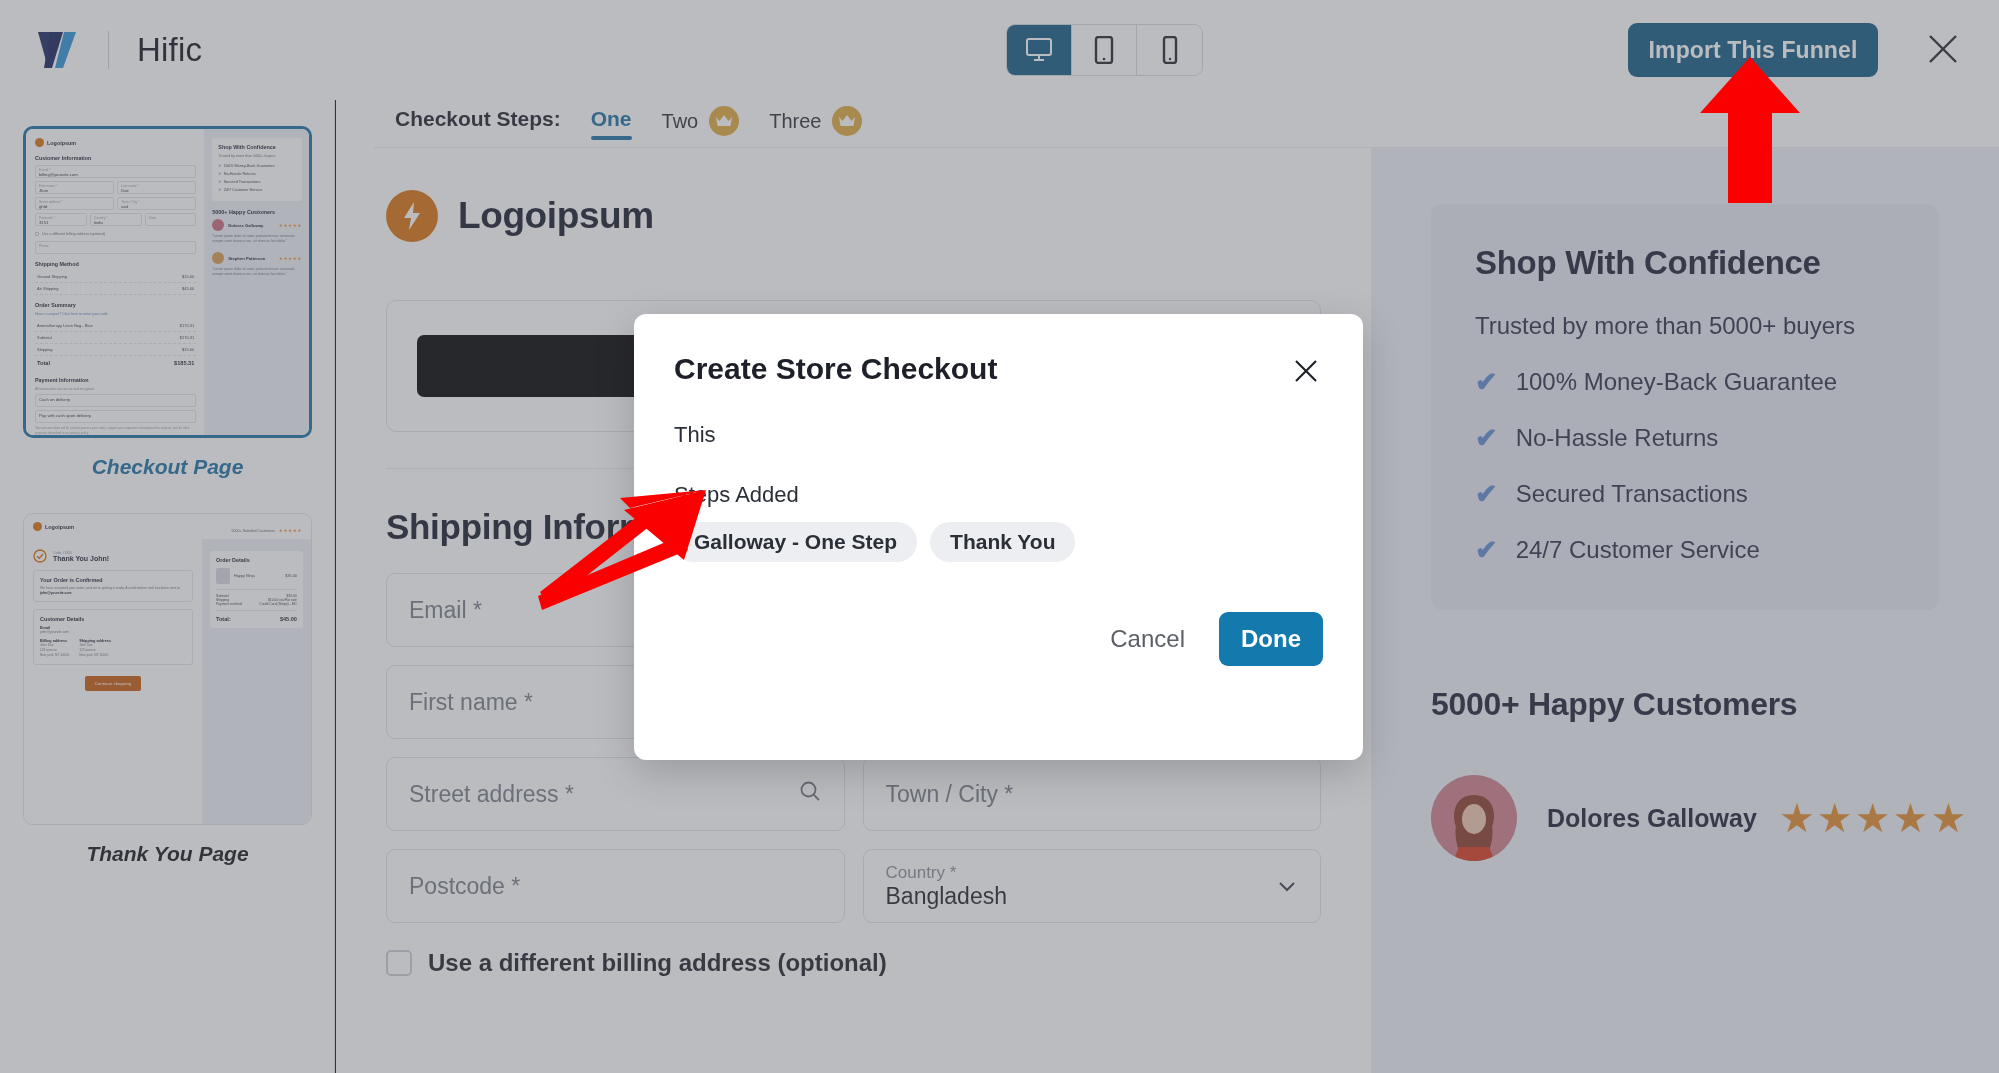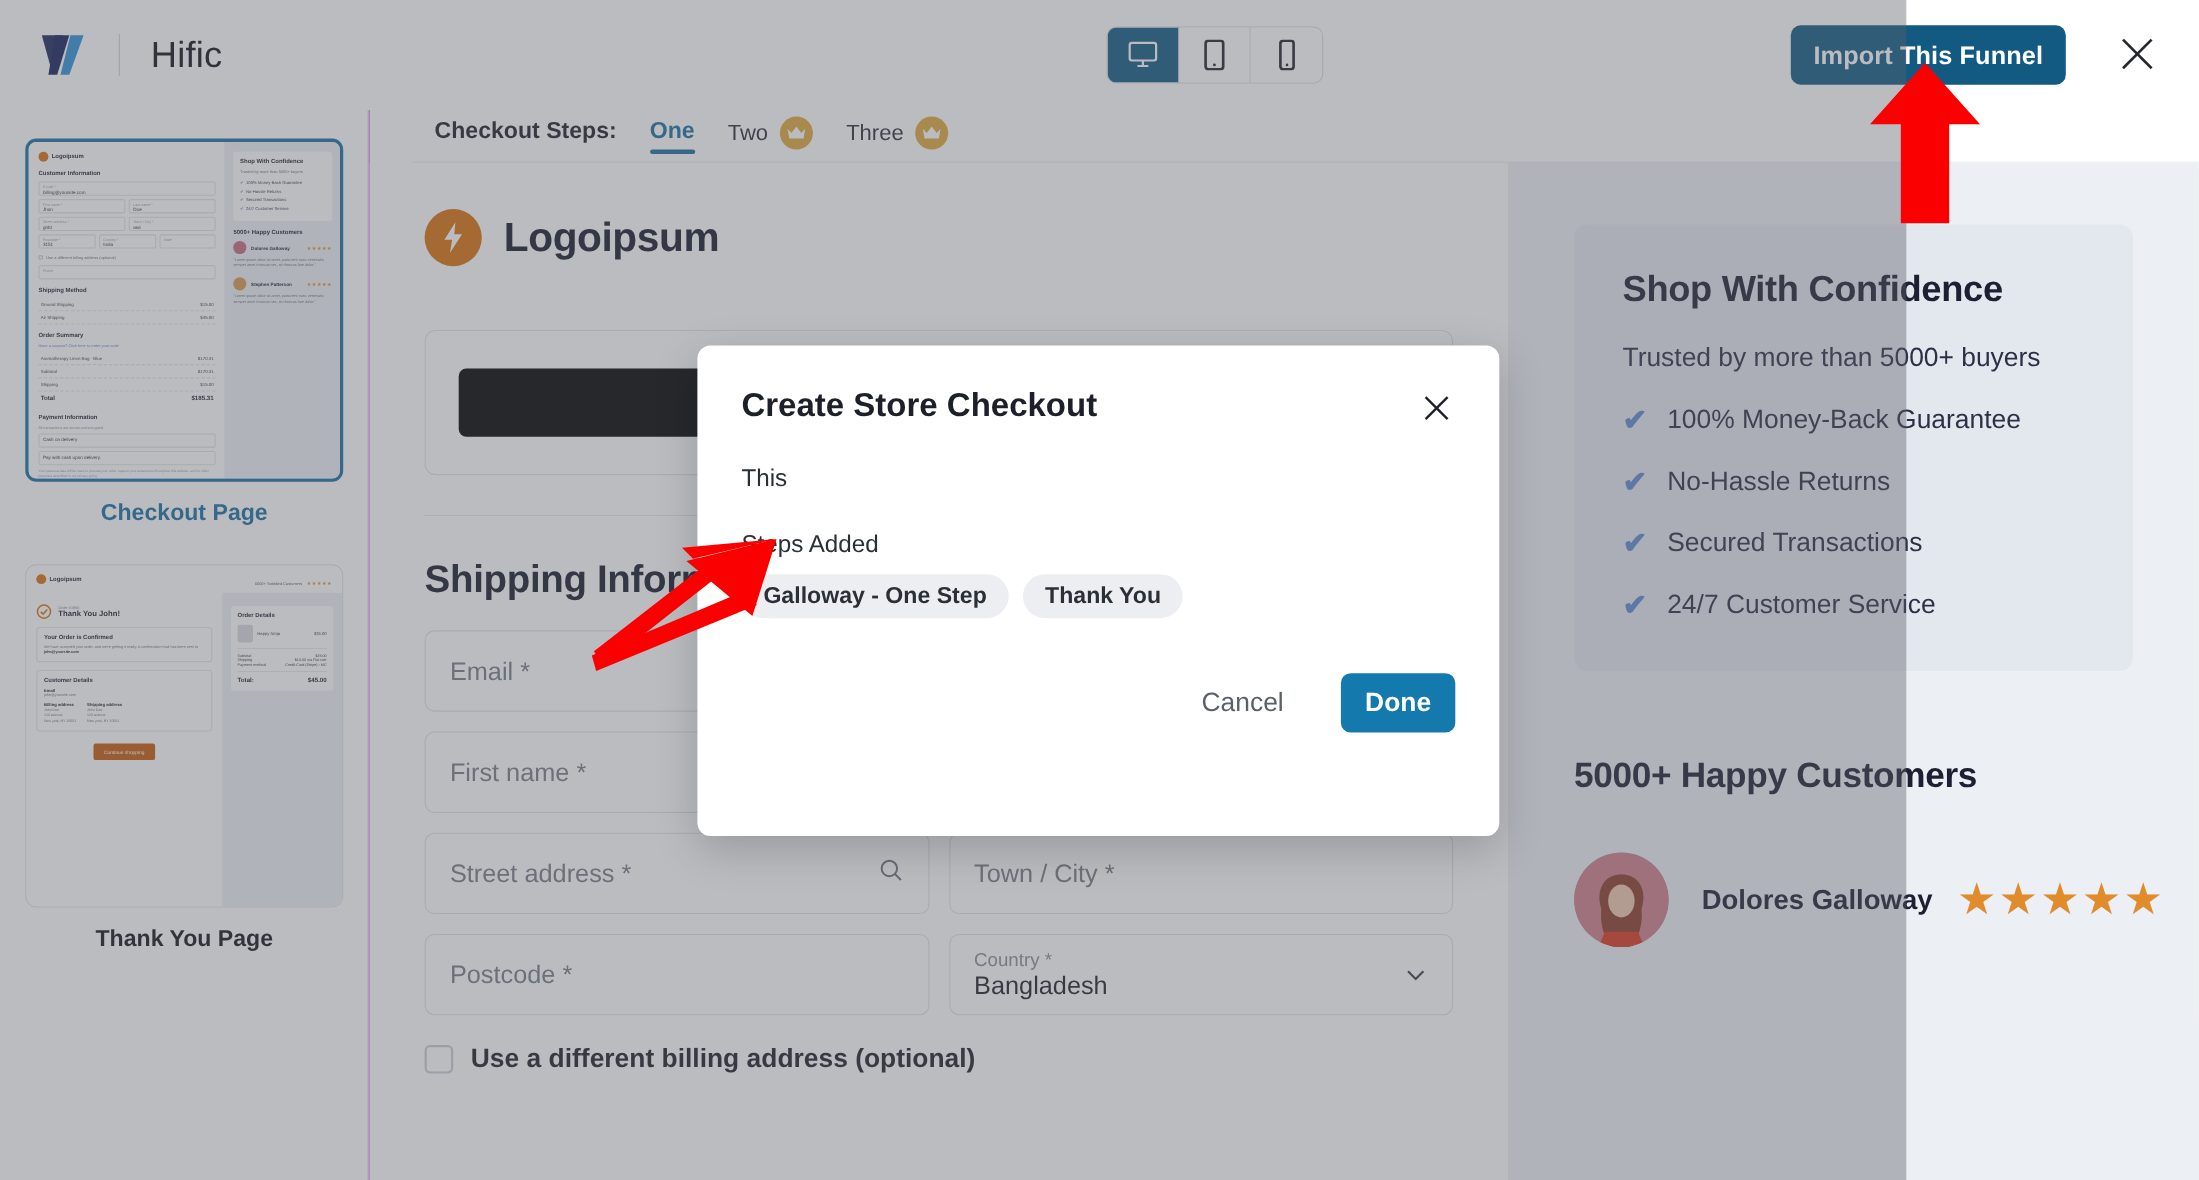--- a/index.html
+++ b/index.html
@@ -2,21 +2,21 @@
 <html><head>
 <meta charset="utf-8">
 <style>
   * { box-sizing: border-box; margin: 0; padding: 0; }
   html, body {
     width: 1999px; height: 1073px;
     overflow: hidden;
     font-family: "Liberation Sans", sans-serif;
     background: #ffffff;
   }
-  #root { position: relative; width: 1733px; height: 1073px; background: #d946ef; padding-left: 48px; }
+  #root { position: relative; width: 1999px; height: 1073px; background: #0f172a; padding-left: 48px; }
 
   
   .dim-layer { position: absolute; inset: 0; }
 
   
   .topbar {
     position: absolute; left: 0; top: 0; width: 1999px; height: 100px;
     background: #ffffff;
     display: flex; align-items: center;
   }
@@ -60,21 +60,21 @@
   }
   .thumb-wrap { width: 335px; padding: 0 23px; margin-bottom: 8px; }
   .thumb {
     width: 289px; height: 312px; border-radius: 10px; overflow: hidden;
     background: #ffffff; position: relative;
     border: 1px solid #e1e3e6;
   }
   .thumb.selected { border: 3px solid #1a6fa3; }
   .thumb-caption {
     text-align: center; font-size: 21px; font-weight: 600;
-    margin-top: 17px; margin-bottom: 34px;
+    margin-top: 17px; margin-bottom: 34px; font-style: italic;
   }
   .cap-active { color: #1a6fa3; }
   .cap-idle { color: #14161c; }
 
   
   .mini { position: absolute; inset: 0; display: flex; font-size: 4.6px; color: #3a3f4a; }
   .mini-left { width: 63%; padding: 9px 8px 0 9px; background:#fff; }
   .mini-right { width: 37%; background: #eef0f5; padding: 9px 7px 0 8px; }
   .mini-logo { display:flex; align-items:center; gap:3px; margin-bottom: 8px; }
   .mini-logo-dot { width:9px;height:9px;border-radius:50%;background:#d9730d; }
@@ -198,21 +198,21 @@
     display:flex; align-items:center; padding: 0 18px;
     font-size: 23px; color:#1d2029; background:#fff;
     box-shadow: 0 1px 2px rgba(0,0,0,.03);
   }
   .chips { display:flex; gap: 13px; margin-top: 14px; }
   .chip {
     background:#eceef1; border-radius: 20px; height:40px;
     display:flex;align-items:center; padding: 0 20px;
     font-size: 21px; color:#2b2f38; font-weight:600; cursor:pointer;
   }
-  .modal-actions { display:flex; align-items:center; justify-content:flex-end; gap: 52px; margin-top: 50px; }
+  .modal-actions { display:flex; align-items:center; justify-content:flex-end; gap: 34px; margin-top: 50px; }
   .btn-cancel { font-size: 24px; color:#5b6068; cursor:pointer; background:none;border:none;font-family:inherit;}
   .btn-done {
     background:#1479ad; color:#fff; border:none; border-radius:9px;
     width: 104px; height: 54px; font-size: 24px; font-weight:700; cursor:pointer;
     font-family:inherit;
   }
 
   
   .arrow { position:absolute; pointer-events:none; }
   #arrow-import { left: 1690px; top: 55px; width: 120px; height: 150px; }

